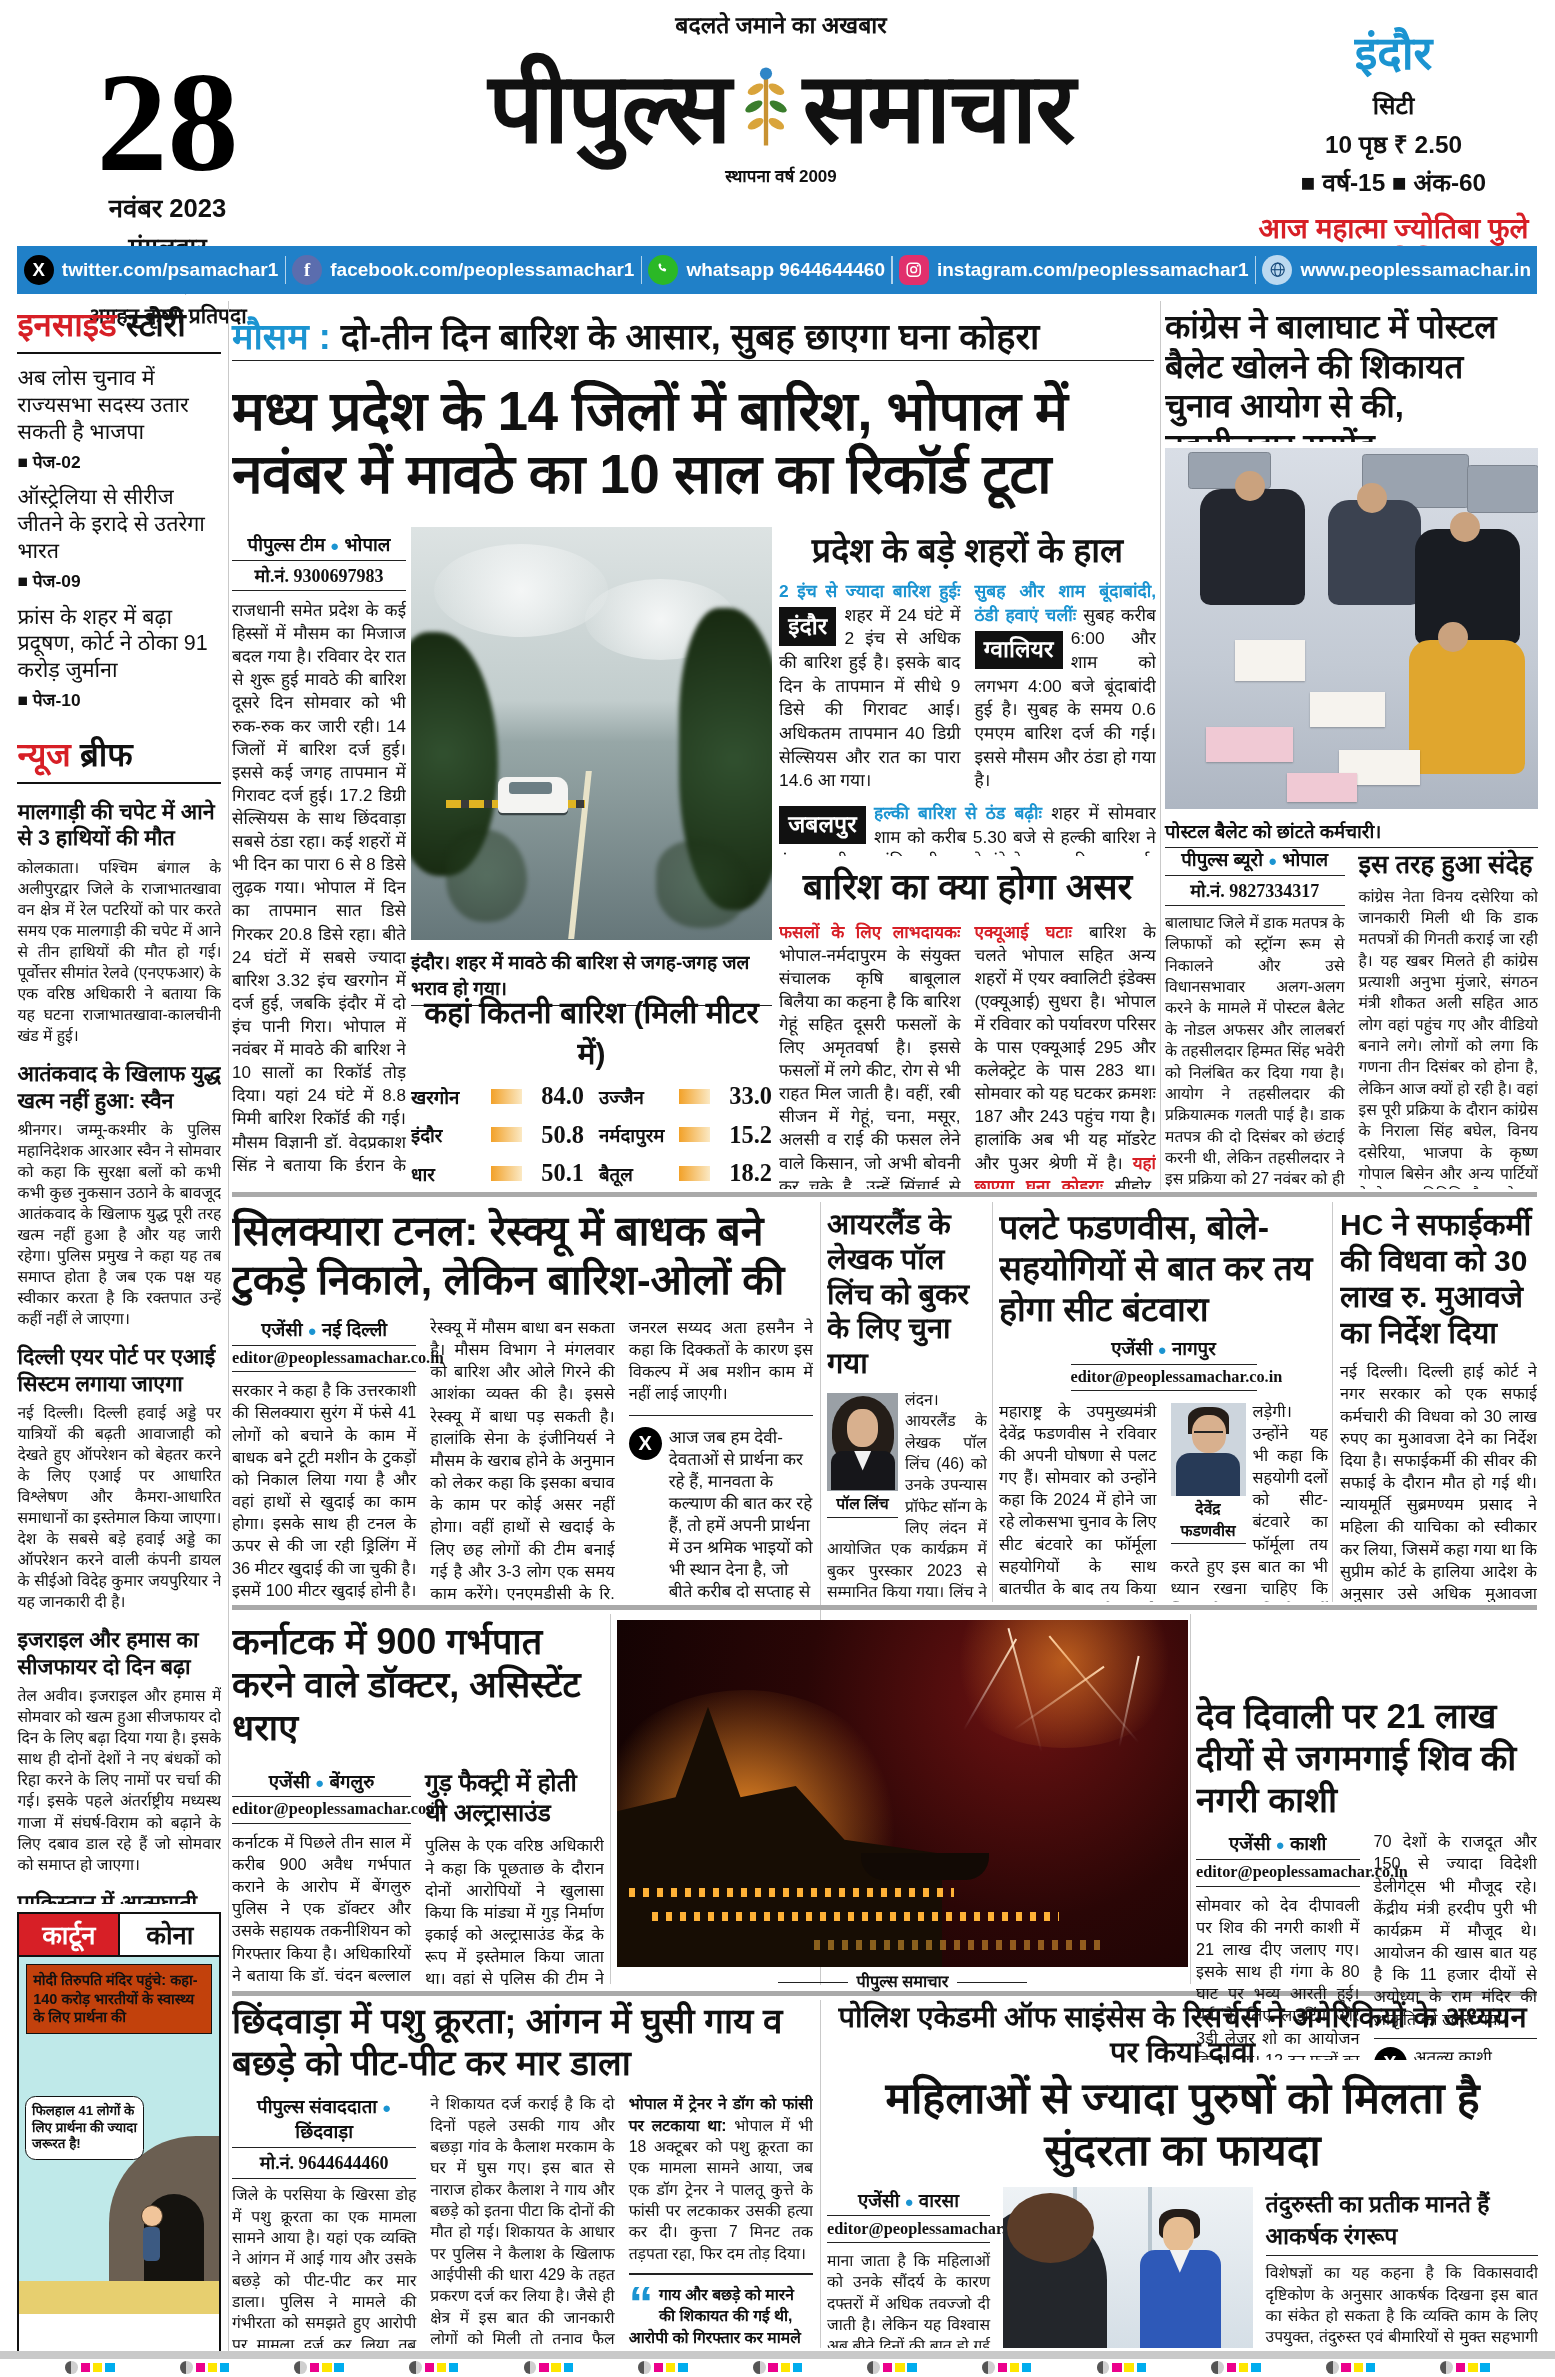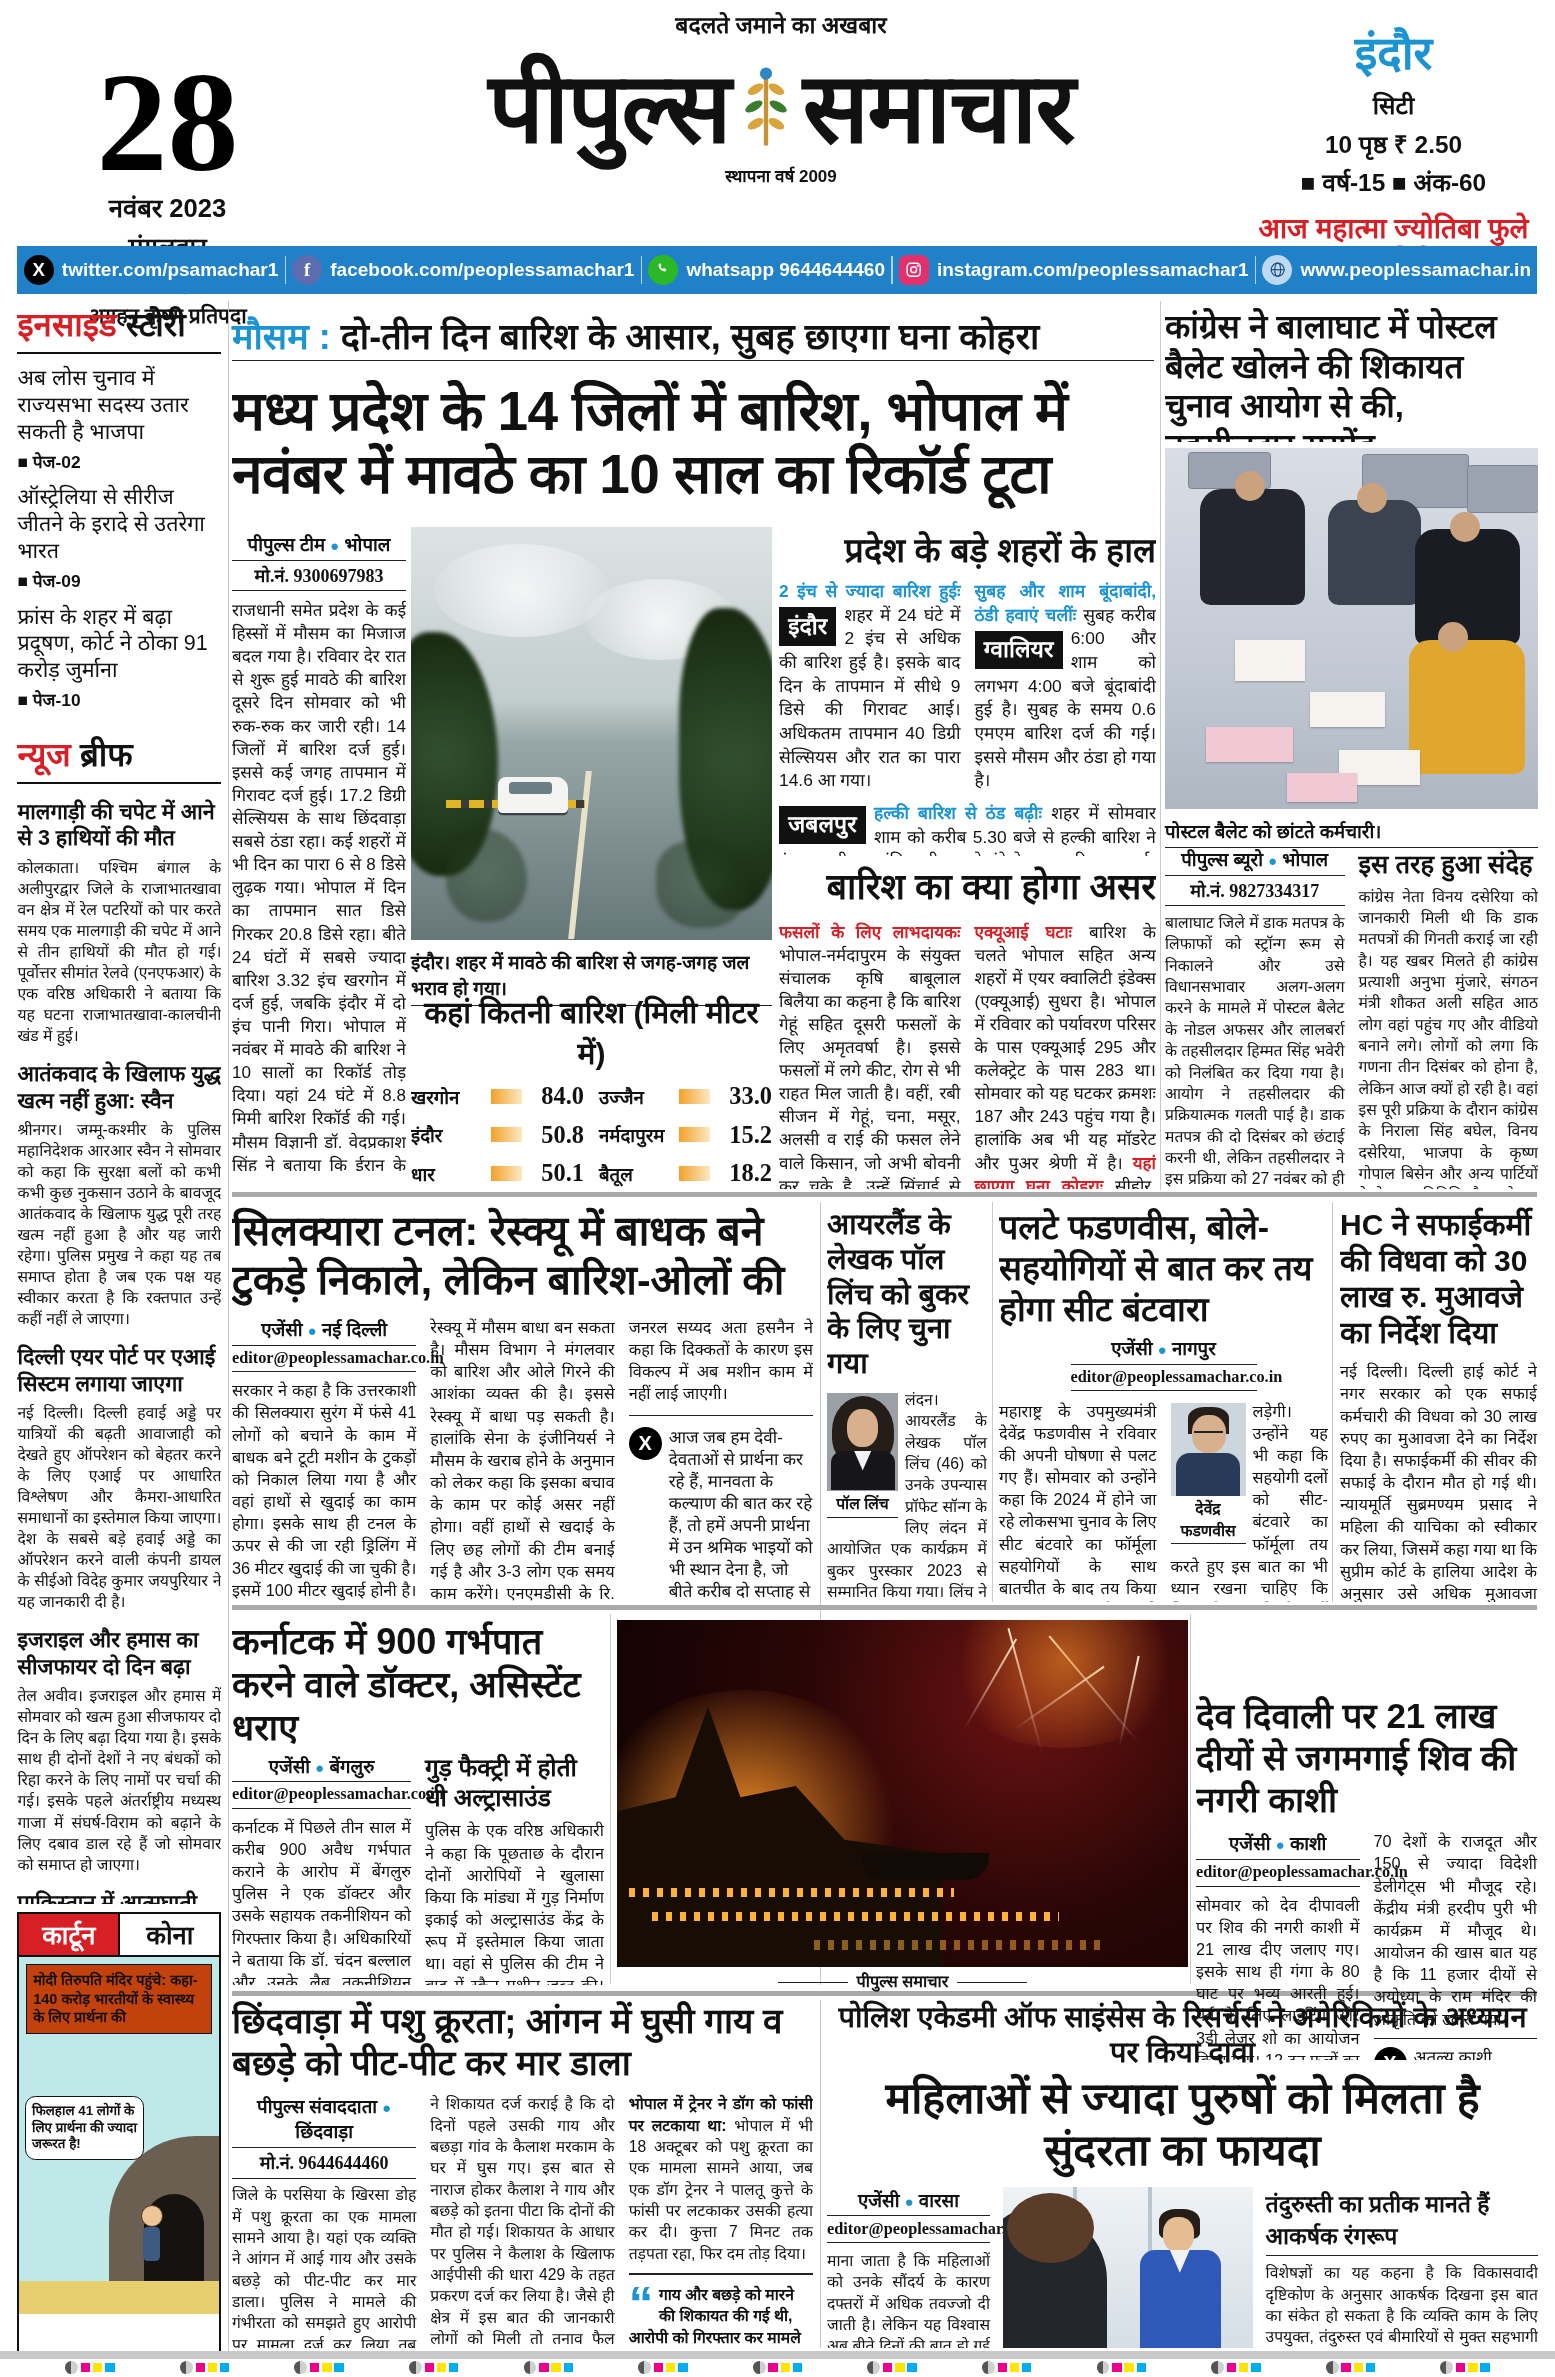--- a/index.html
+++ b/index.html
@@ -71,21 +71,21 @@
          border-bottom:1.2px solid #222;padding:2.3px 0 3.5px}
   .email{font-family:"Liberation Serif",serif;font-weight:700;font-size:16.3px;text-align:center;
          border-bottom:1.2px solid #222;padding:2.3px 0 3.5px}
   .body-t{font-size:16.3px;line-height:1.36;text-align:justify}
   .cols{display:flex;gap:14px}
   .cols>div{flex:1;min-width:0}
   .chip{display:inline-block;float:left;background:#111;color:#fff;font-weight:900;font-size:23px;
         padding:3.5px 9.3px;margin:3.5px 8.1px 2.3px 0}
   .lead-b{color:#1b94d1;font-weight:800}
   .lead-r{color:#d71f26;font-weight:800}
-  .sec-title{font-weight:900;text-align:right}
+  .sec-title{font-weight:900;text-align:center}
   .xq{display:flex;gap:7px;align-items:flex-start;margin-top:5.8px}
   .xq .icn.x{width:33px;height:33px;font-size:20px}
   .xq-t{font-size:17px;line-height:1.3;font-weight:500}
   .subhead{font-weight:900}
   .caption{font-weight:800;font-size:19px;border-bottom:1.7px solid #222;padding:4.6px 0 4.6px}
   
   .rain-title{font-size:30px;font-weight:900;text-align:center;margin-bottom:9.3px}
   .rain-grid{display:flex;gap:15px}
   .rain-col{flex:1}
   .rain-row{display:flex;align-items:center;gap:5.8px;margin-bottom:10.5px}
@@ -501,21 +501,21 @@
     </div>
   </div>
 
   <div class="abs clip" style="left:1340px;top:1207px;width:197px;height:395px">
     <div class="headline-lg" style="font-size:30px">HC ने सफाईकर्मी की विधवा को 30 लाख रु. मुआवजे का निर्देश दिया</div>
     <div class="body-t" style="font-size:16.3px;margin-top:9.3px">नई दिल्ली। दिल्ली हाई कोर्ट ने नगर सरकार को एक सफाई कर्मचारी की विधवा को 30 लाख रुपए का मुआवजा देने का निर्देश दिया है। सफाईकर्मी की सीवर की सफाई के दौरान मौत हो गई थी। न्यायमूर्ति सुब्रमण्यम प्रसाद ने महिला की याचिका को स्वीकार कर लिया, जिसमें कहा गया था कि सुप्रीम कोर्ट के हालिया आदेश के अनुसार उसे अधिक मुआवजा दिया जाए। शीर्ष अदालत ने इस तरह के केस में 30 लाख मुआवजा निर्धारित किया है।</div>
   </div>
 
   <div class="abs clip" style="left:232px;top:1620px;width:372px;height:365px">
     <div class="headline-lg" style="font-size:36px">कर्नाटक में 900 गर्भपात करने वाले डॉक्टर, असिस्टेंट धराए</div>
-    <div class="cols" style="margin-top:3px">
+    <div class="cols" style="margin-top:18px">
       <div>
         <div class="byline"><span>एजेंसी</span> <span class="dot">●</span> <span>बेंगलुरु</span></div>
         <div class="email">editor@peoplessamachar.co.in</div>
         <div class="body-t" style="margin-top:7px">कर्नाटक में पिछले तीन साल में करीब 900 अवैध गर्भपात कराने के आरोप में बेंगलुरु पुलिस ने एक डॉक्टर और उसके सहायक तकनीशियन को गिरफ्तार किया है। अधिकारियों ने बताया कि डॉ. चंदन बल्लाल और उनके लैब तकनीशियन निसार प्रत्येक गर्भपात के लिए 30,000 रुपए लेते थे। वे मैसूर में एक अस्पताल में अंजाम देते थे।</div>
       </div>
       <div>
         <div class="subhead" style="font-size:24.4px;line-height:1.25">गुड़ फैक्ट्री में होती थी अल्ट्रासाउंड</div>
         <div class="body-t" style="margin-top:5.8px">पुलिस के एक वरिष्ठ अधिकारी ने कहा कि पूछताछ के दौरान दोनों आरोपियों ने खुलासा किया कि मांड्या में गुड़ निर्माण इकाई को अल्ट्रासाउंड केंद्र के रूप में इस्तेमाल किया जाता था। वहां से पुलिस की टीम ने बाद में स्कैन मशीन जब्त की। उन्होंने कहा कि इस रैकेट में शामिल अन्य संदिग्धों को गिरफ्तार करने के लिए आगे की जांच जारी है।</div>
       </div>
     </div>

